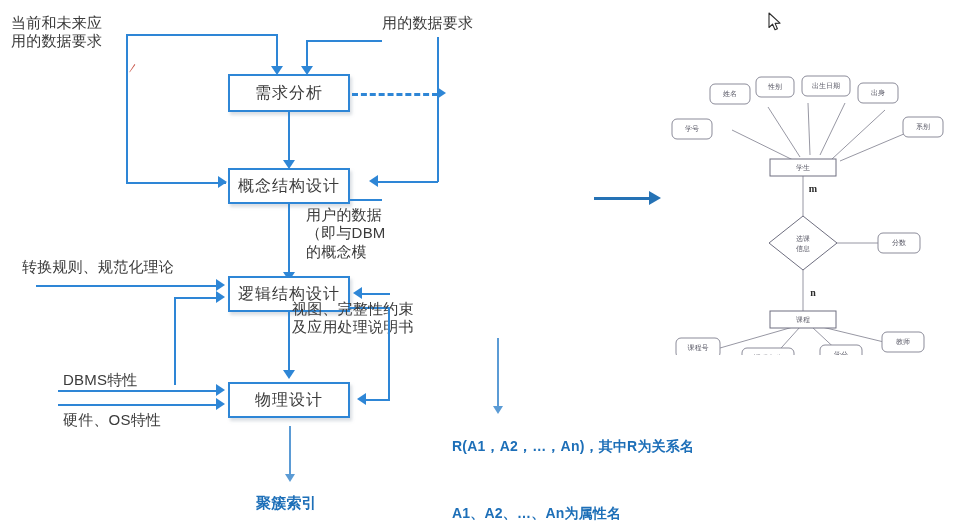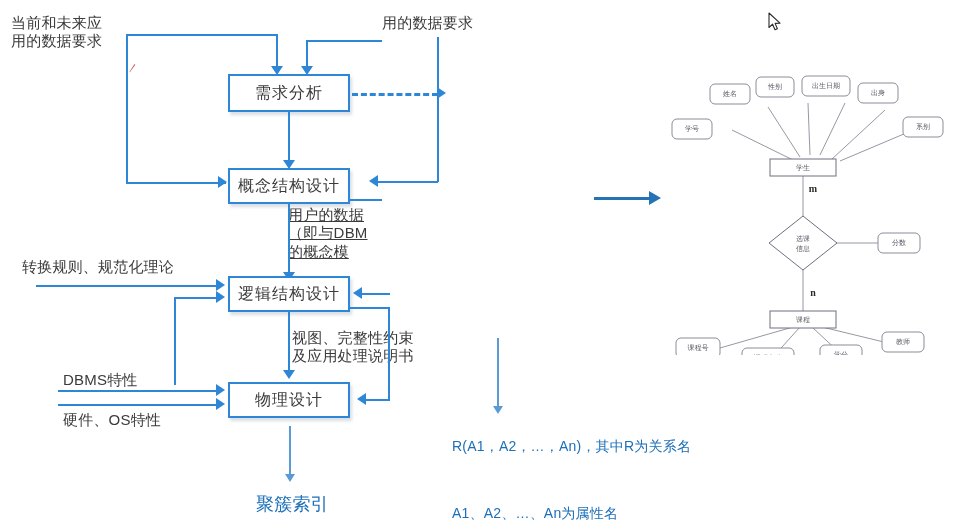--- a/index.html
+++ b/index.html
@@ -21,21 +21,21 @@
   .txt {
     position: absolute;
     color: #3b3b3b;
     white-space: pre;
     line-height: 1.22;
     font-size: 15px;
     letter-spacing: .2px;
   }
   .txt.blue {
     color: #1d6fb8;
-    font-weight: normal;
+    font-weight: bold;
   }
   .txt.clipped {
     overflow: hidden;
   }
 
   
   .proc {
     position: absolute;
     box-sizing: border-box;
     border: 2px solid #2e86d6;
@@ -188,21 +188,21 @@
   <div class="ah right" style="left:437px; top:87px;"></div>
 
 
   <div class="ln v" style="left:288px; top:112px; height:52px;"></div>
   <div class="ah down" style="left:283px; top:160px;"></div>
 
   <div class="proc" style="left:228px; top:168px; width:122px; height:36px;">概念结构设计</div>
 
   <div class="ln h" style="left:350px; top:199px; width:32px;"></div>
 
-  <div class="txt clipped" style="left:288px; top:206px; width:95px;text-decoration:underline;">用户的数据
+  <div class="txt clipped" style="left:306px; top:206px; width:95px;">用户的数据
 （即与DBM
 的概念模</div>
 
   <div class="ln v" style="left:288px; top:204px; height:72px;"></div>
   <div class="ah down" style="left:283px; top:272px;"></div>
 
   <div class="txt" style="left:22px; top:258px;">转换规则、规范化理论</div>
   <div class="ln h" style="left:36px; top:285px; width:186px;"></div>
   <div class="ah right" style="left:216px; top:279px;"></div>
 
@@ -210,21 +210,21 @@
   <div class="ln h" style="left:174px; top:297px; width:48px;"></div>
   <div class="ah right" style="left:216px; top:291px;"></div>
 
   <div class="proc" style="left:228px; top:276px; width:122px; height:36px;">逻辑结构设计</div>
 
   <div class="ln h" style="left:362px; top:293px; width:28px;"></div>
   <div class="ah left" style="left:353px; top:287px;"></div>
 
   <div class="ln h" style="left:350px; top:307px; width:40px;"></div>
 
-  <div class="txt clipped" style="left:292px; top:329px; width:148px;">视图、完整性约束
+  <div class="txt clipped" style="left:292px; top:300px; width:148px;">视图、完整性约束
 及应用处理说明书</div>
 
   <div class="ln v" style="left:288px; top:312px; height:62px;"></div>
   <div class="ah down" style="left:283px; top:370px;"></div>
 
   <div class="txt" style="left:63px; top:371px;">DBMS特性</div>
   <div class="ln h" style="left:58px; top:390px; width:164px;"></div>
   <div class="ah right" style="left:216px; top:384px;"></div>
 
   <div class="ln h" style="left:58px; top:404px; width:164px;"></div>
@@ -233,21 +233,21 @@
 
   <div class="proc" style="left:228px; top:382px; width:122px; height:36px;text-align:right;">物理设计</div>
 
   <div class="ln h" style="left:366px; top:399px; width:24px;"></div>
   <div class="ah left" style="left:357px; top:393px;"></div>
   <div class="ln v" style="left:388px; top:307px; height:94px;"></div>
 
   <div class="thin" style="left:289px; top:426px; height:52px;"></div>
   <div class="thin-head" style="left:285px; top:474px;"></div>
 
-  <div class="txt blue" style="left:256px; top:494px; font-size:18px;">聚簇索引</div>
+  <div class="txt blue" style="left:256px; top:494px; font-size:15px;">聚簇索引</div>
 
   <div class="thin" style="left:497px; top:338px; height:72px;"></div>
   <div class="thin-head" style="left:493px; top:406px;"></div>
 
   <div class="txt blue" style="left:452px; top:438px; font-size:14px;">R(A1，A2，…，An)，其中R为关系名</div>
   <div class="txt blue" style="left:452px; top:465px; font-size:14px;margin-top:40px;">A1、A2、…、An为属性名</div>
 
   <div class="bigarrow-line" style="left:594px; top:197px; width:56px;"></div>
   <div class="bigarrow-head" style="left:649px; top:191px;"></div>
 

